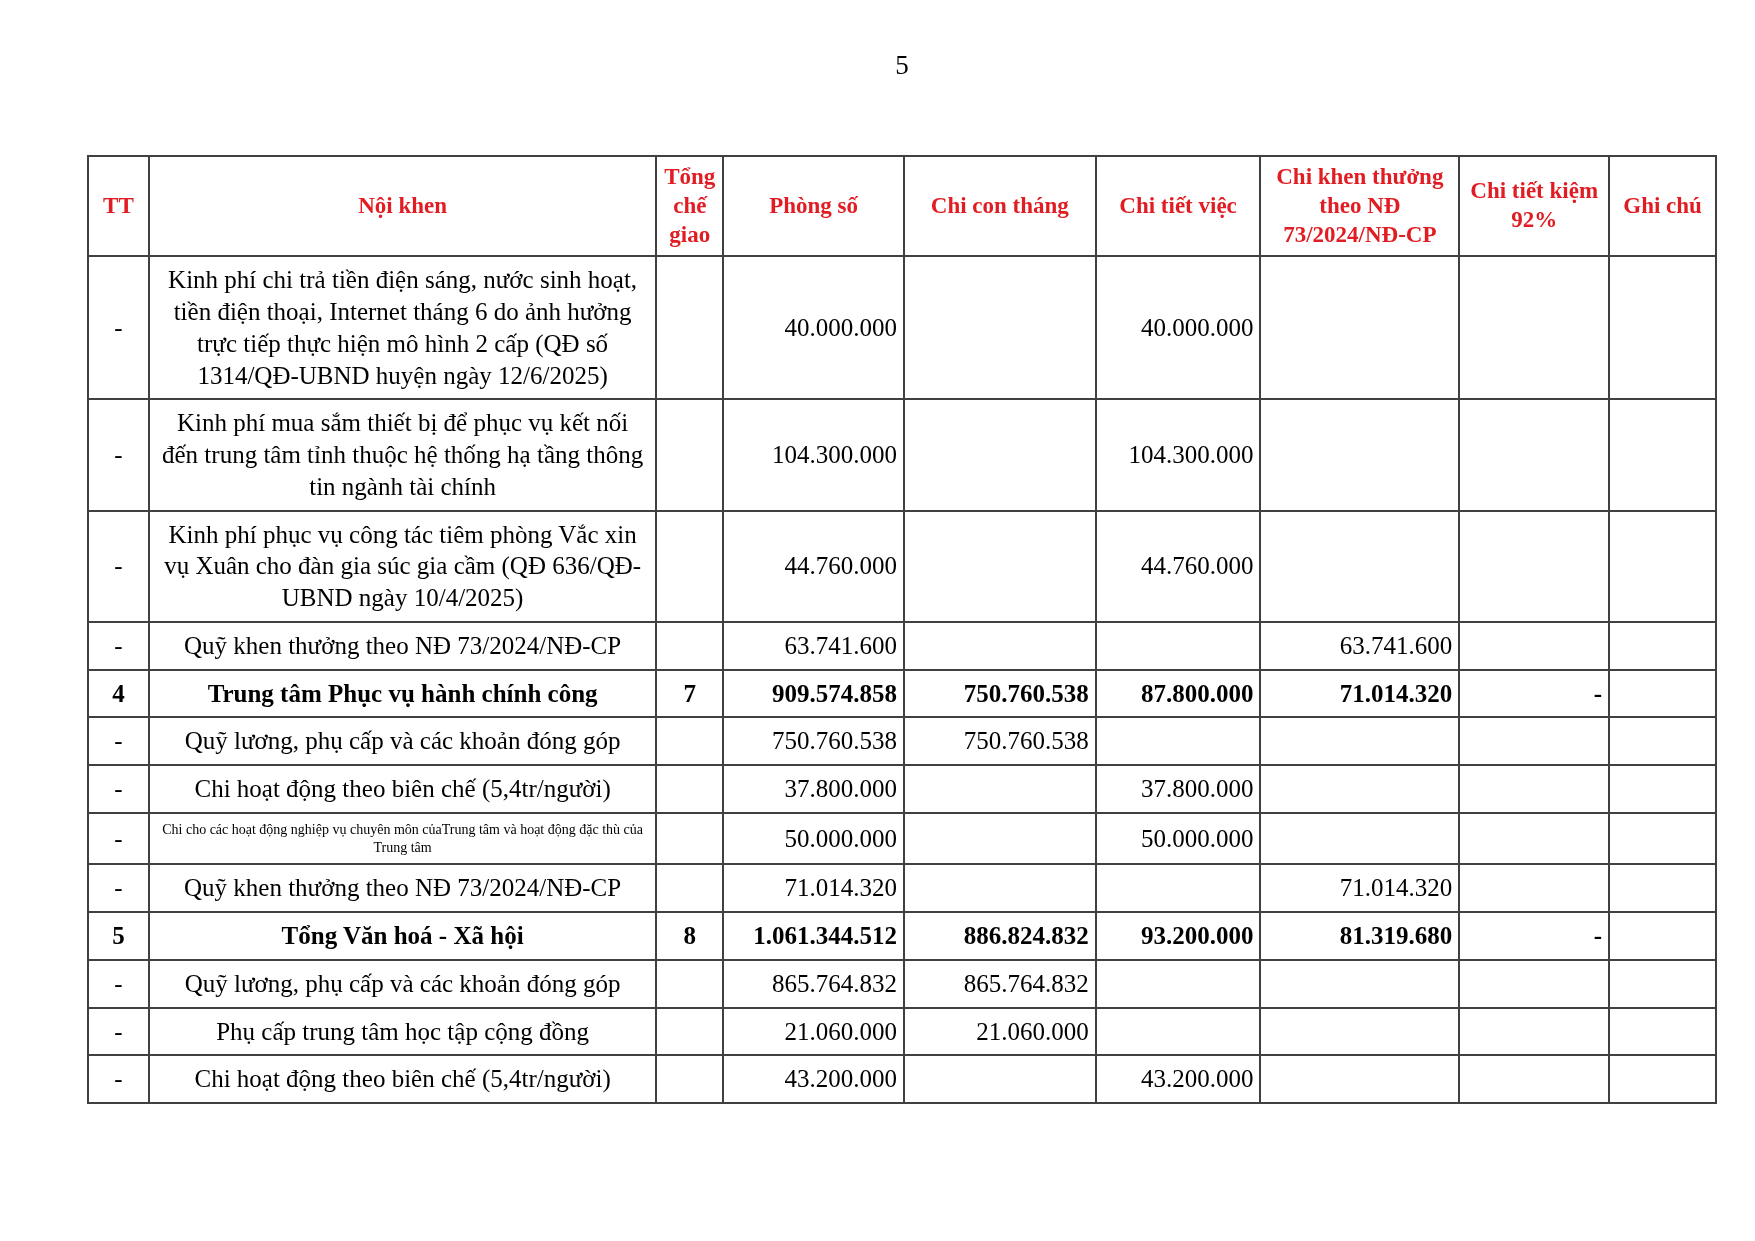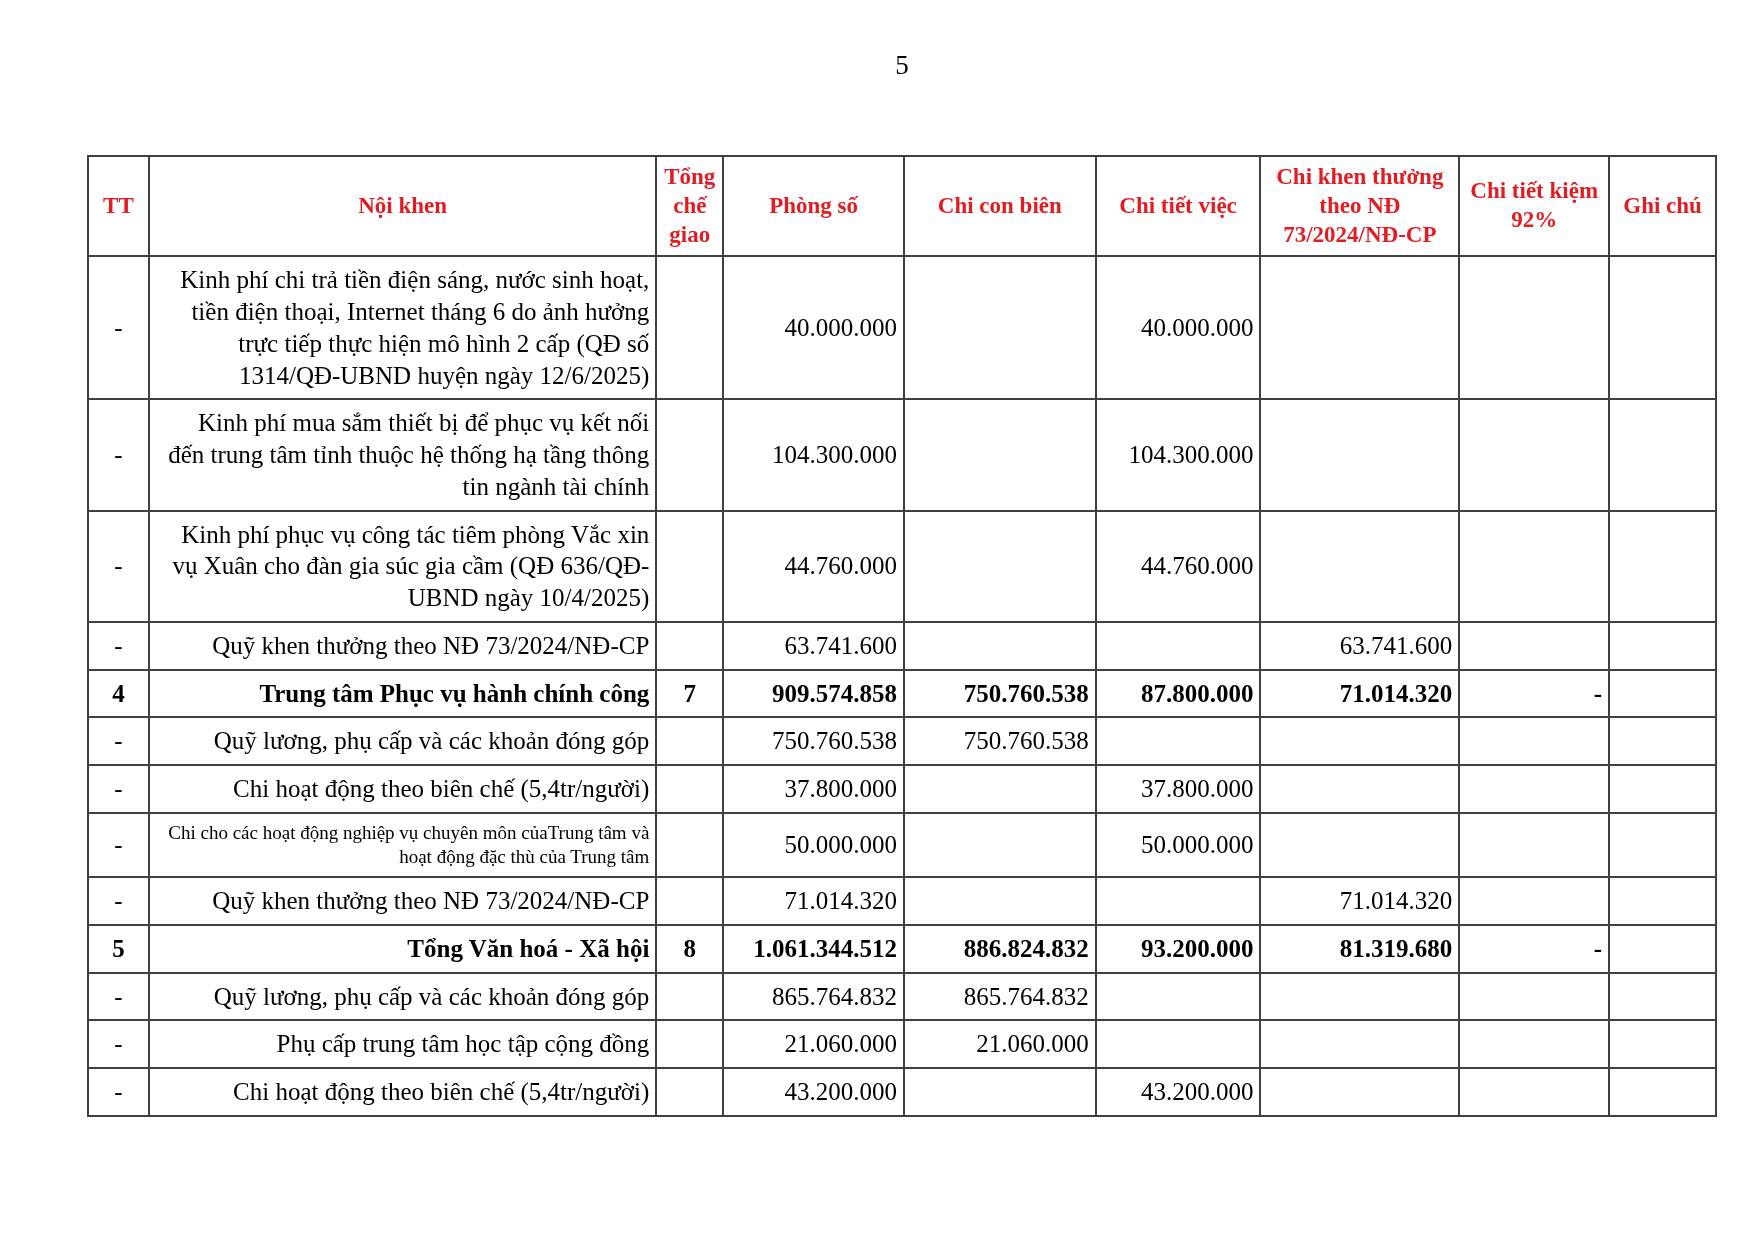--- a/index.html
+++ b/index.html
@@ -45,25 +45,25 @@
     line-height: 1.25;
     text-align: center;
     padding: 6px 4px;
   }
   table.budget td {
     font-size: 25px;
     line-height: 1.27;
     padding: 7px 6px;
   }
   td.c-tt { text-align: center; }
-  td.c-name { text-align: right; padding-left: 12px; padding-right: 8px; }
+  td.c-name { text-align: center; padding-left: 12px; padding-right: 8px; }
   td.c-center { text-align: center; }
   td.c-num { text-align: right; padding-right: 16px; }
   tr.bold td { font-weight: bold; }
-  tr.small td.c-name { font-size: 19px; }
+  tr.small td.c-name { font-size: 14px; }
 </style>
 </head>
 <body>
 
 <div class="page">
   <div class="page-number">5</div>
 
   <table class="budget">
     <colgroup>
       <col style="width:3.74%">
@@ -75,21 +75,21 @@
       <col style="width:12.21%">
       <col style="width:9.21%">
       <col style="width:6.56%">
     </colgroup>
     <thead>
       <tr id="header-row">
           <th>TT</th>
           <th>Nội khen</th>
           <th>Tổng chế giao</th>
           <th>Phòng số</th>
-          <th>Chi con biên</th>
+          <th>Chi con tháng</th>
           <th>Chi tiết việc</th>
           <th>Chi khen thưởng theo NĐ 73/2024/NĐ-CP</th>
           <th>Chi tiết kiệm 92%</th>
           <th>Ghi chú</th>
         </tr>
     </thead>
     <tbody id="table-body">
         <tr>
           <td class="c-tt">-</td>
           <td class="c-name">Kinh phí chi trả tiền điện sáng, nước sinh hoạt, tiền điện thoại, Internet tháng 6 do ảnh hưởng trực tiếp thực hiện mô hình 2 cấp (QĐ số 1314/QĐ-UBND huyện ngày 12/6/2025)</td>

